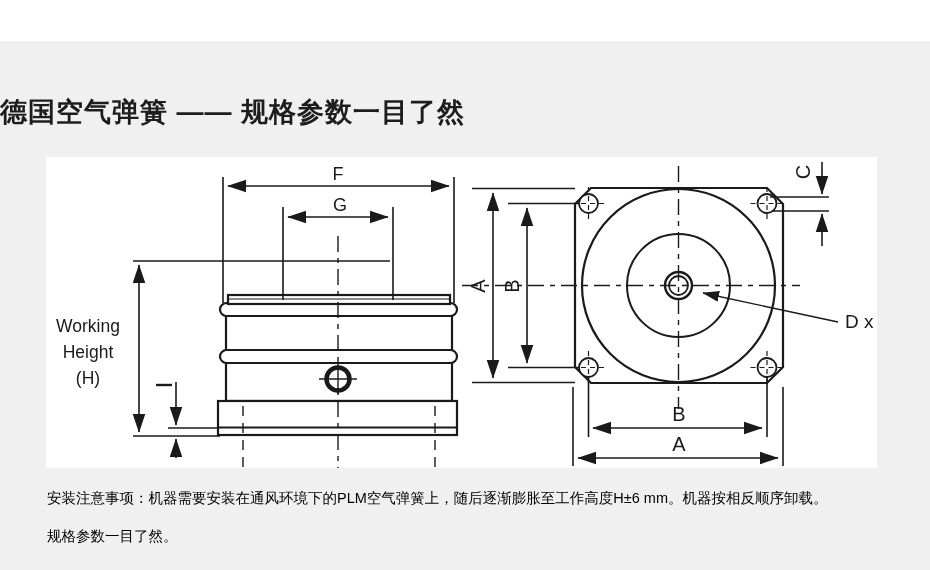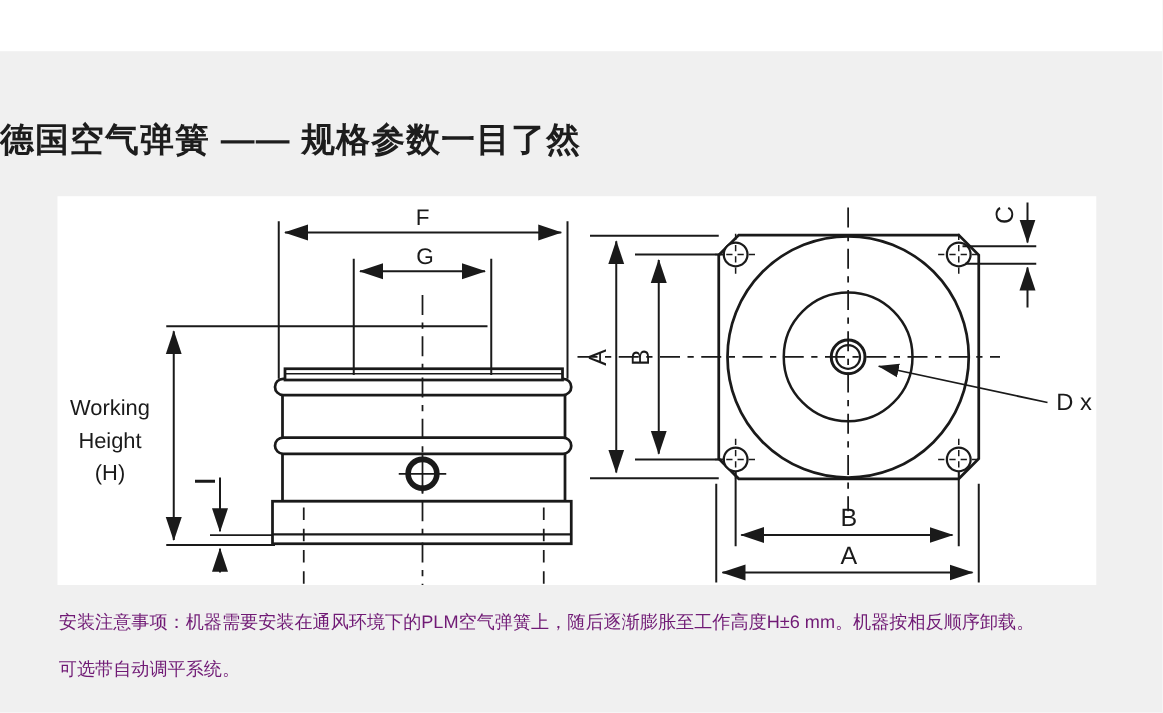--- a/index.html
+++ b/index.html
@@ -17,21 +17,21 @@
     font-size:27px;font-weight:700;color:#1d1d1d;letter-spacing:1px;
   }
   .panel{
     position:absolute;left:46px;top:157px;width:831px;height:311px;
     background:#ffffff;
   }
   .drawing{
     position:absolute;left:46px;top:157px;width:831px;height:311px;
   }
   .note{
-    position:absolute;left:47px;color:#701a75;font-size:14.5px;line-height:18px;
+    position:absolute;left:47px;color:#000000;font-size:14.5px;line-height:18px;
   }
   .note.l1{top:489px;width:840px;}
   .note.l2{top:527px;width:840px;}
   svg text{fill:#1a1a1a;}
 </style>
 </head>
 <body>
 
 <div class="gray-area"></div>
 
@@ -176,13 +176,13 @@
     <g stroke-width="1.6">
       <line x1="573" y1="387" x2="573" y2="466"></line>
       <line x1="783" y1="387" x2="783" y2="466"></line>
       <line x1="578" y1="458" x2="778" y2="458" marker-start="url(#ah)" marker-end="url(#ah)"></line>
       <text x="679" y="451" text-anchor="middle" font-size="20" stroke="none">A</text>
     </g>
   </g>
 </svg>
 
 <div class="note l1">安装注意事项：机器需要安装在通风环境下的PLM空气弹簧上，随后逐渐膨胀至工作高度H±6 mm。机器按相反顺序卸载。</div>
-<div class="note l2">可选带自动调平系统。</div>
+<div class="note l2">规格参数一目了然。</div>
 
 </body></html>

